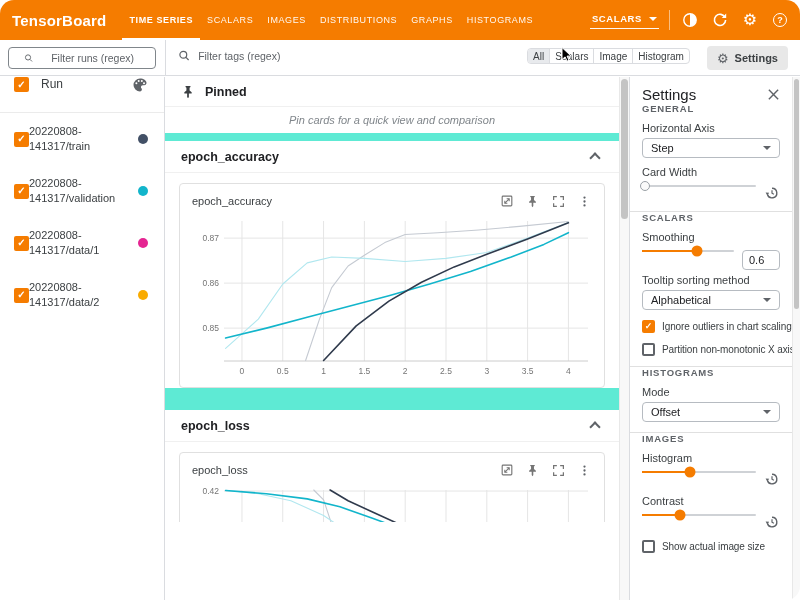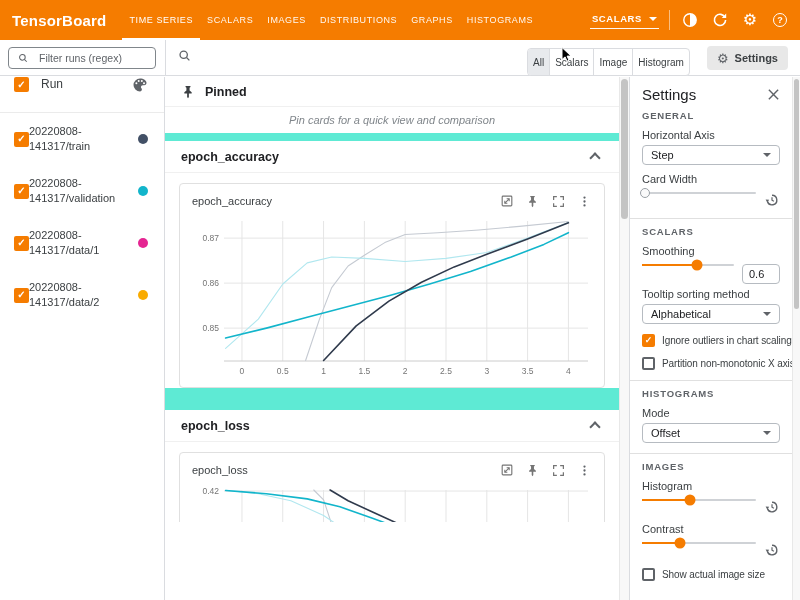--- a/index.html
+++ b/index.html
@@ -1,41 +1,41 @@
 <!DOCTYPE html>
 <html><head>
 <meta charset="utf-8">
 <style>
   * { box-sizing: border-box; margin: 0; padding: 0; }
   html,body { width:800px; height:600px; overflow:hidden; }
   body { font-family:"Liberation Sans", sans-serif; background:#fff; }
-  .app { position:relative; width:800px; height:600px; overflow:hidden; background:#fff; }
+  .app { position:relative; width:800px; height:600px; overflow:hidden; background:#fff;border-radius:14px; }
 
   
   .topbar { position:absolute; left:0; top:0; width:800px; height:40px; background:#f57c00; display:flex; align-items:center; color:#fff; z-index:6; }
   .logo { font-size:15px; font-weight:bold; margin-left:12px; letter-spacing:.2px; white-space:nowrap; }
   .tabs { display:flex; height:100%; margin-left:16px; }
   .tab { display:flex; align-items:center; padding:2px 7px 0; font-size:9px; letter-spacing:.6px; border-bottom:2px solid transparent; white-space:nowrap; cursor:pointer; opacity:.95; }
-  .tab.active { border-bottom-color:#fff; font-weight:normal; opacity:1; }
+  .tab.active { border-bottom-color:#fff; font-weight:bold; opacity:1; }
   .topbar-right { margin-left:auto; display:flex; align-items:center; gap:10px; margin-right:10px; }
   .status-select { display:flex; align-items:center; gap:7px; border-bottom:1px solid rgba(255,255,255,.95); padding:2px 2px 4px; font-size:9.5px; letter-spacing:.6px; font-weight:bold; cursor:pointer; }
   .caret-down { width:0; height:0; border-left:4px solid transparent; border-right:4px solid transparent; border-top:4px solid #fff; }
   .topbar-divider { width:1px; height:20px; background:rgba(255,255,255,.5); }
   .icon-btn { width:20px; height:20px; display:flex; align-items:center; justify-content:center; cursor:pointer; }
   .gear-glyph { font-size:16px; color:#fff; line-height:1; }
   .help-circle { width:14px; height:14px; border:1.4px solid #fff; border-radius:50%; display:flex; align-items:center; justify-content:center; font-size:9px; font-weight:bold; color:#fff; }
 
   
   .subbar { position:absolute; left:0; top:40px; width:800px; height:36px; background:#fff; border-bottom:1px solid #dadce0; z-index:5; }
-  .filter-runs { position:absolute; left:8px; top:7px; width:148px; height:22px; border:1px solid #80868b; border-radius:4px; display:flex; align-items:center; gap:11px; padding:0 9px; }
+  .filter-runs { position:absolute; left:8px; top:7px; width:148px; height:22px; border:1px solid #80868b; border-radius:4px; display:flex; align-items:center; gap:18px; padding:0 15px; }
   .filter-runs input, .filter-tags input { border:none; outline:none; background:transparent; font-family:"Liberation Sans",sans-serif; font-size:10.5px; color:#3c4043; width:100%; }
   .filter-runs input::placeholder, .filter-tags input::placeholder { color:#5f6368; opacity:1; }
   .subbar-vdiv { position:absolute; left:165px; top:0; width:1px; height:36px; background:#dadce0; }
   .filter-tags { position:absolute; left:178px; top:9px; width:300px; display:flex; align-items:center; gap:8px; }
-  .tag-toggles { position:absolute; left:527px; top:8px; display:flex; height:28px; border:1px solid #dadce0; border-radius:4px; overflow:hidden; background:#fff; }
+  .tag-toggles { position:absolute; left:527px; top:8px; display:flex; height:16px; border:1px solid #dadce0; border-radius:4px; overflow:hidden; background:#fff; }
   .tag-toggle { display:flex; align-items:center; padding:0 5px; font-size:10px; color:#3c4043; border-right:1px solid #dadce0; cursor:pointer; white-space:nowrap; }
   .tag-toggle:last-child { border-right:none; }
   .tag-toggle.active { background:#e8eaed; }
   .settings-btn { position:absolute; right:12px; top:6px; height:24px; border-radius:4px; background:#e8e8e8; display:flex; align-items:center; gap:6px; padding:0 10px; cursor:pointer; }
   .settings-btn .label { font-size:11px; font-weight:bold; color:#3c4043; }
   .gear-glyph-dark { font-size:13px; color:#5f6368; line-height:1; }
 
   
   .runs { position:absolute; left:0; top:77px; width:165px; height:523px; background:#fff; border-right:1px solid #dadce0; z-index:4; }
   .run-header { display:flex; align-items:flex-start; height:36px; padding:0 16px 0 14px; border-bottom:1px solid #ebebeb; }
@@ -71,21 +71,21 @@
   
   .scroll-main { position:absolute; left:619px; top:77px; width:10px; height:523px; background:#f8f8f8; border-left:1px solid #e8e8e8; z-index:4; }
   .scroll-main .thumb { position:absolute; left:1px; top:2px; width:7px; height:140px; background:#c4c4c4; border-radius:4px; }
   .scroll-right { position:absolute; left:792px; top:77px; width:8px; height:523px; background:#f8f8f8; border-left:1px solid #e8e8e8; z-index:7; }
   .scroll-right .thumb { position:absolute; left:1px; top:2px; width:5px; height:230px; background:#c4c4c4; border-radius:3px; }
 
   
   .settings { position:absolute; left:629px; top:77px; width:163px; height:523px; background:#fff; border-left:1px solid #dadce0; padding:8px 12px; overflow:hidden; z-index:5; }
   .settings-head { display:flex; align-items:center; justify-content:space-between; height:18px; }
   .settings-title { font-size:15px; color:#202124; }
-  .sec-heading { font-size:9.5px; font-weight:bold; letter-spacing:.8px; color:#5f6368; margin-top:7px; }
+  .sec-heading { font-size:9.5px; font-weight:bold; letter-spacing:.8px; color:#5f6368; margin-top:0; }
   .ctl-label { font-size:11px; color:#3c4043; margin-top:8px; }
   .select { margin-top:4px; height:20px; border:1px solid #b6bbc1; border-radius:4px; display:flex; align-items:center; justify-content:space-between; padding:0 8px; font-size:11px; color:#202124; cursor:pointer; }
   .select .caret-down { border-top-color:#5f6368; }
   .slider-row { display:flex; gap:8px; margin-top:7px; height:16px; }
   .slider { position:relative; flex:1; height:2px; background:#cfd2d6; border-radius:1px; cursor:pointer; }
   .slider .fill { position:absolute; left:0; top:0; height:2px; background:#f57c00; }
   .slider.neutral .fill { background:#cfd2d6; }
   .slider .thumb { position:absolute; top:50%; transform:translate(-50%,-50%); width:11px; height:11px; border-radius:50%; background:#f57c00; }
   .slider.neutral .thumb { width:10px; height:10px; background:#fafafa; border:1px solid #9aa0a6; }
   .num-input { width:38px; height:20px; border:1px solid #b6bbc1; border-radius:4px; font-size:11px; color:#202124; padding:0 6px; font-family:"Liberation Sans",sans-serif; outline:none; flex:none; }
@@ -147,20 +147,21 @@
         <line x1="10.5" y1="10.5" x2="14" y2="14" stroke="#5f6368" stroke-width="1.6"></line>
       </svg>
       <input placeholder="Filter runs (regex)" style="">
     </div>
     <div class="subbar-vdiv"></div>
     <div class="filter-tags">
       <svg width="13" height="13" viewBox="0 0 16 16">
         <circle cx="7" cy="7" r="4.5" fill="none" stroke="#5f6368" stroke-width="1.6"></circle>
         <line x1="10.5" y1="10.5" x2="14" y2="14" stroke="#5f6368" stroke-width="1.6"></line>
       </svg>
+      <input placeholder="Filter tags (regex)" style="">
     </div>
     <div class="tag-toggles">
       <span class="tag-toggle active">All</span>
       <span class="tag-toggle">Scalars</span>
       <span class="tag-toggle">Image</span>
       <span class="tag-toggle">Histogram</span>
     </div>
     <div class="settings-btn">
       <span class="gear-glyph-dark">⚙</span>
       <span class="label">Settings</span>

